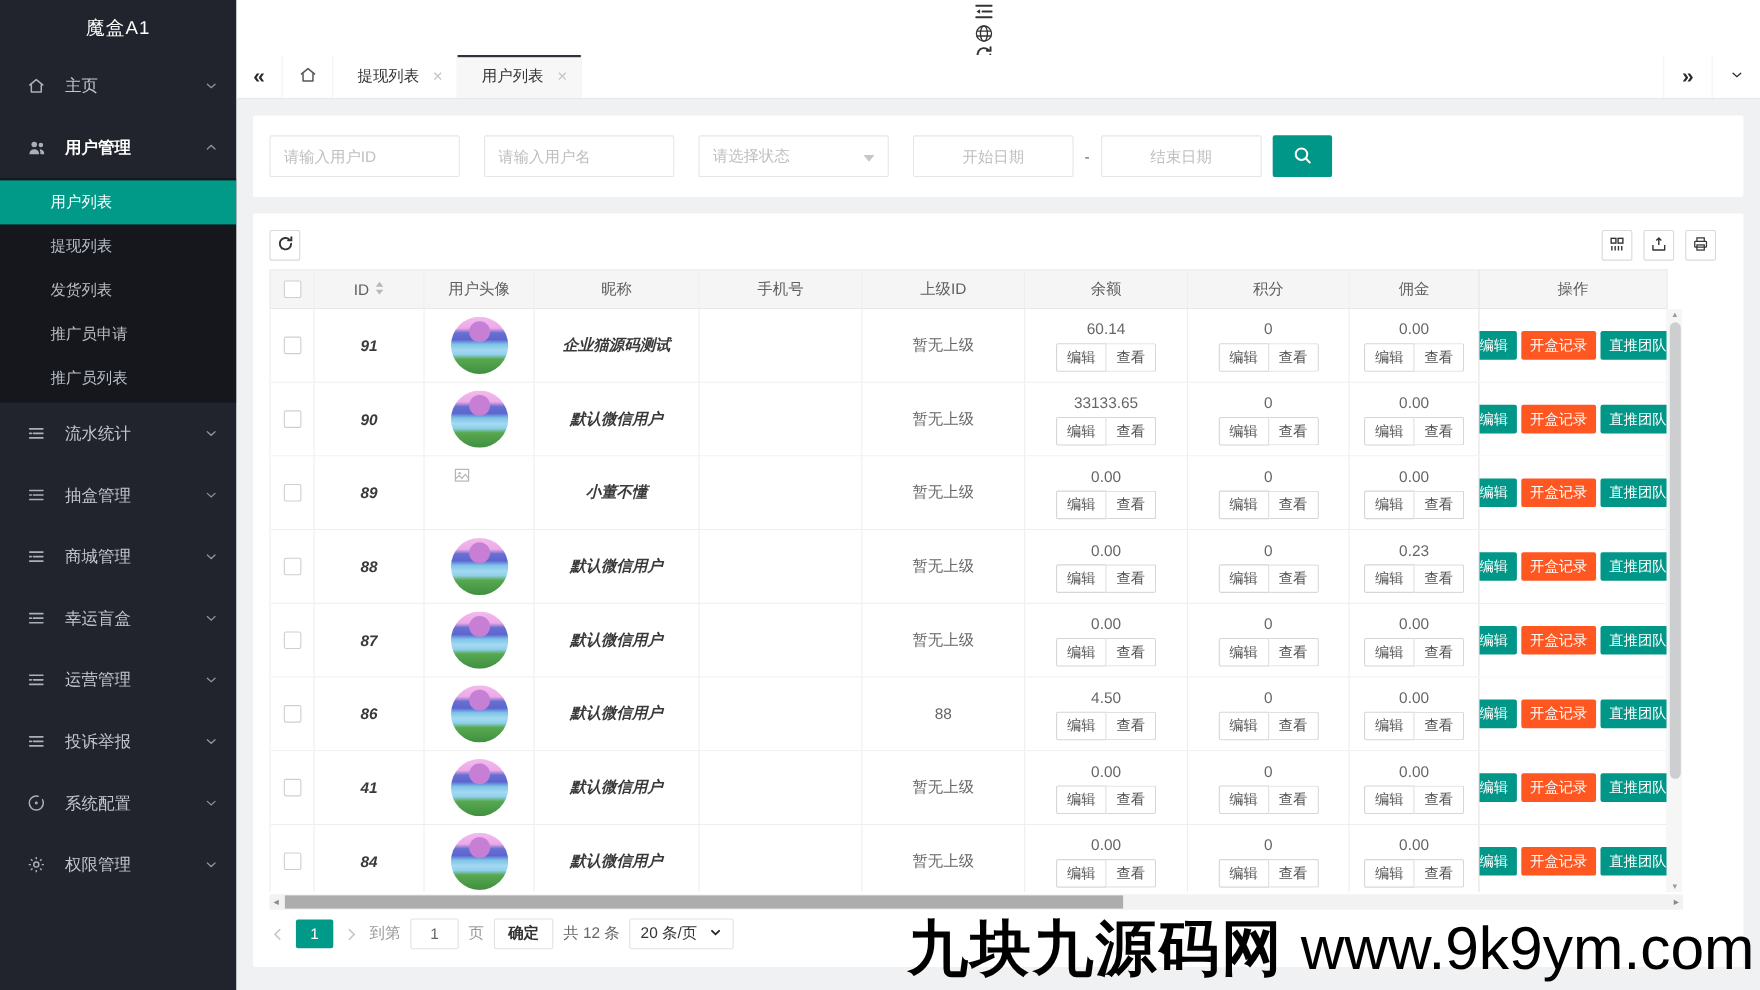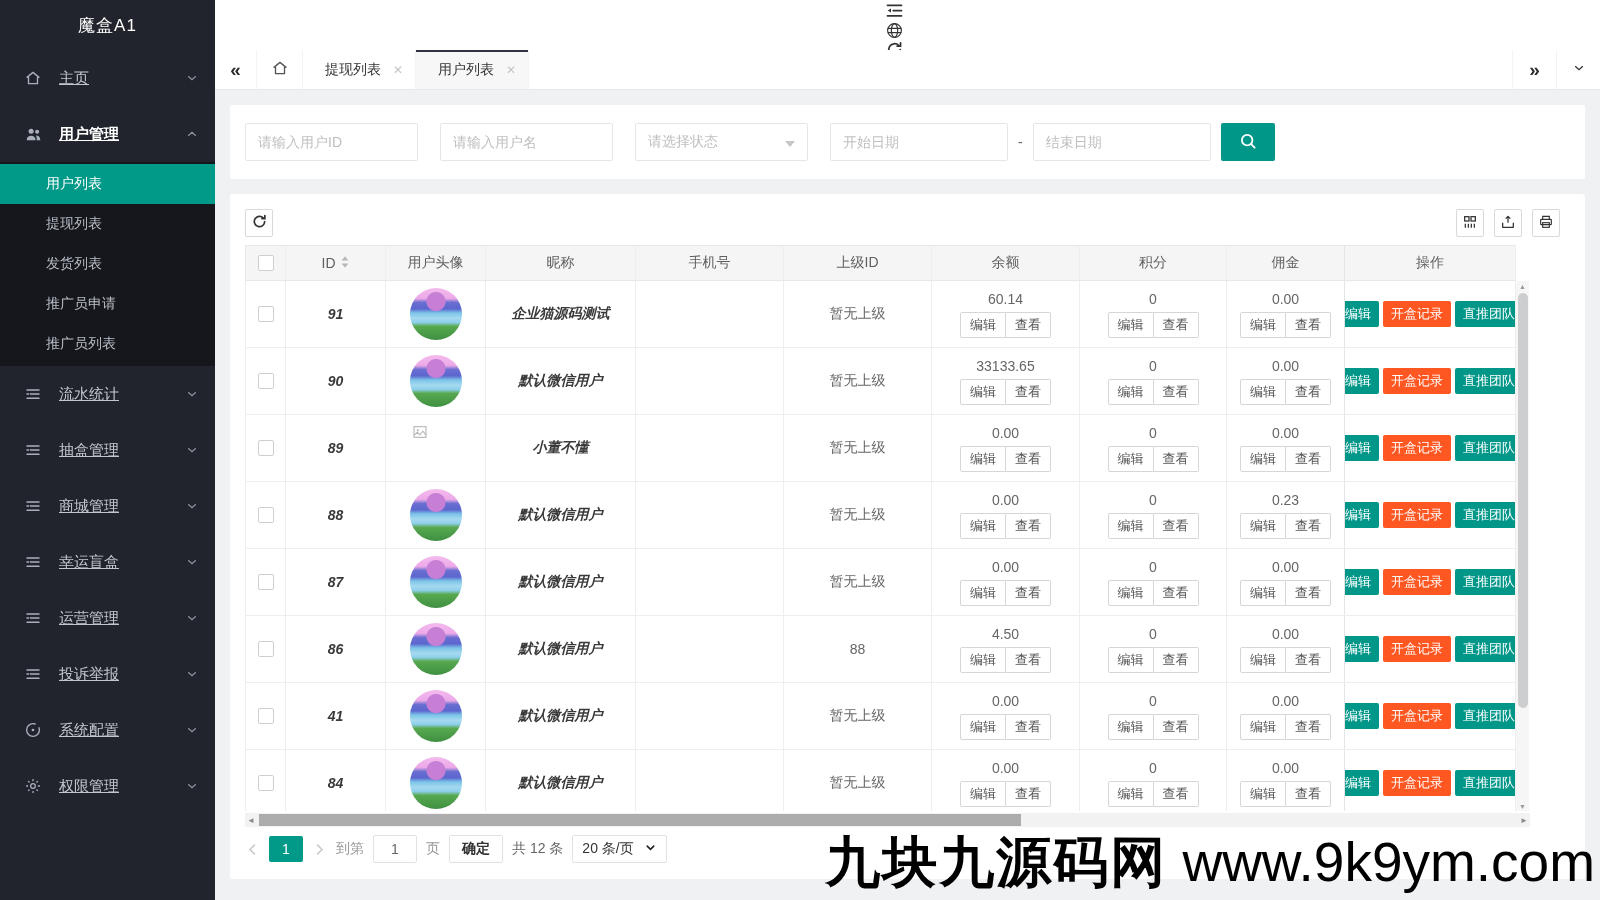--- a/index.html
+++ b/index.html
@@ -4,21 +4,21 @@
 <style>
   * { box-sizing: border-box; margin: 0; padding: 0; }
   html,body { width:1600px; height:900px; overflow:hidden; }
   body { font-family:"Liberation Sans","DejaVu Sans",sans-serif; background:#f0f1f3; position:relative; font-size:14px; }
 
   .app { display:flex; width:1600px; height:900px; }
 
   
   .sidebar { width:215px; flex-shrink:0; background:#21242c; color:#c2c6cd; overflow:hidden; }
   .logo { height:50px; display:flex; align-items:center; justify-content:center; color:#fff; font-size:17px; letter-spacing:1px; }
-  .menu-item { height:56px; display:flex; align-items:center; padding:0 16px 0 24px; cursor:pointer; font-size:15px; color:#c2c6cd;text-decoration:underline; }
+  .menu-item { height:56px; display:flex; align-items:center; padding:0 16px 0 24px; cursor:pointer; font-size:15px; color:#c2c6cd; }
   .menu-item .mi-icon { width:22px; height:20px; margin-right:13px; display:flex; align-items:center; color:#aab0ba; }
   .menu-item .mi-label { flex:1; }
   .menu-item .mi-arrow { color:#8f949e; display:flex; }
   .menu-item.parent-active { color:#ffffff; font-weight:bold; }
   .submenu { background:#15171d; padding:2px 0; }
   .submenu-item { height:40px; display:flex; align-items:center; padding-left:46px; font-size:14px; color:#b9bdc6; cursor:pointer; }
   .submenu-item.active { background:#019a88; color:#fff; }
 
   
   .main { flex:1; display:flex; flex-direction:column; min-width:0; }
@@ -40,21 +40,21 @@
   .tabbar-spacer { flex:1; }
   .tab-ctrl-r { width:44px; display:flex; align-items:center; justify-content:center; border-left:1px solid #f3f3f3; color:#2b2b2b; cursor:pointer; }
 
   .content { flex:1; background:#f0f1f3; padding:15px; position:relative; min-height:0; }
 
   
   .filter-card { background:#fff; height:74px; border-radius:2px; display:flex; align-items:center; padding:0 15px; gap:22px; }
   .f-input { width:173px; height:38px; border:1px solid #e6e6e6; border-radius:2px; padding:0 12px; font-size:14px; color:#666; outline:none; }
   .f-input::placeholder { color:#bfbfbf; }
   .f-select { width:173px; height:38px; border:1px solid #e6e6e6; border-radius:2px; padding:0 12px; display:flex; align-items:center; justify-content:space-between; color:#bfbfbf; cursor:pointer;gap:18px; }
-  .f-date { width:178px; }
+  .f-date { width:146px;text-align:center; }
   .range-sep { color:#666; margin:0 -12px; }
   .search-btn { width:54px; height:38px; background:#009688; border:none; border-radius:2px; display:flex; align-items:center; justify-content:center; cursor:pointer; margin-left:-12px; }
 
   
   .table-card { background:#fff; border-radius:2px; margin-top:15px; height:685px; padding:15px 15px 12px; position:relative; }
   .toolbar { display:flex; justify-content:space-between; align-items:center; margin-bottom:8px; }
   .tool-btn { width:28px; height:28px; border:1px solid #d9d9d9; border-radius:2px; background:#fff; display:flex; align-items:center; justify-content:center; color:#333; cursor:pointer; }
   .toolbar-right { display:flex; gap:10px; padding-right:10px; }
 
   .table-area { position:relative; width:1271px; }

